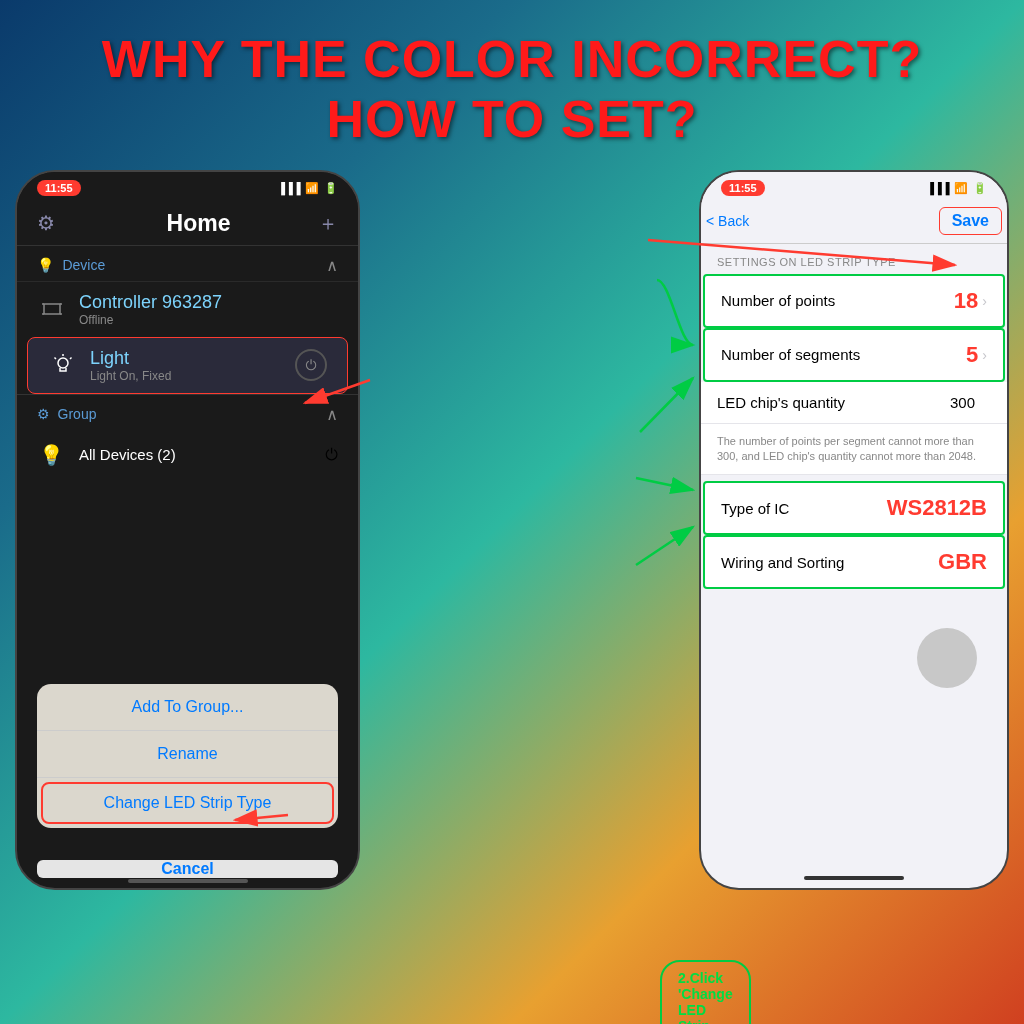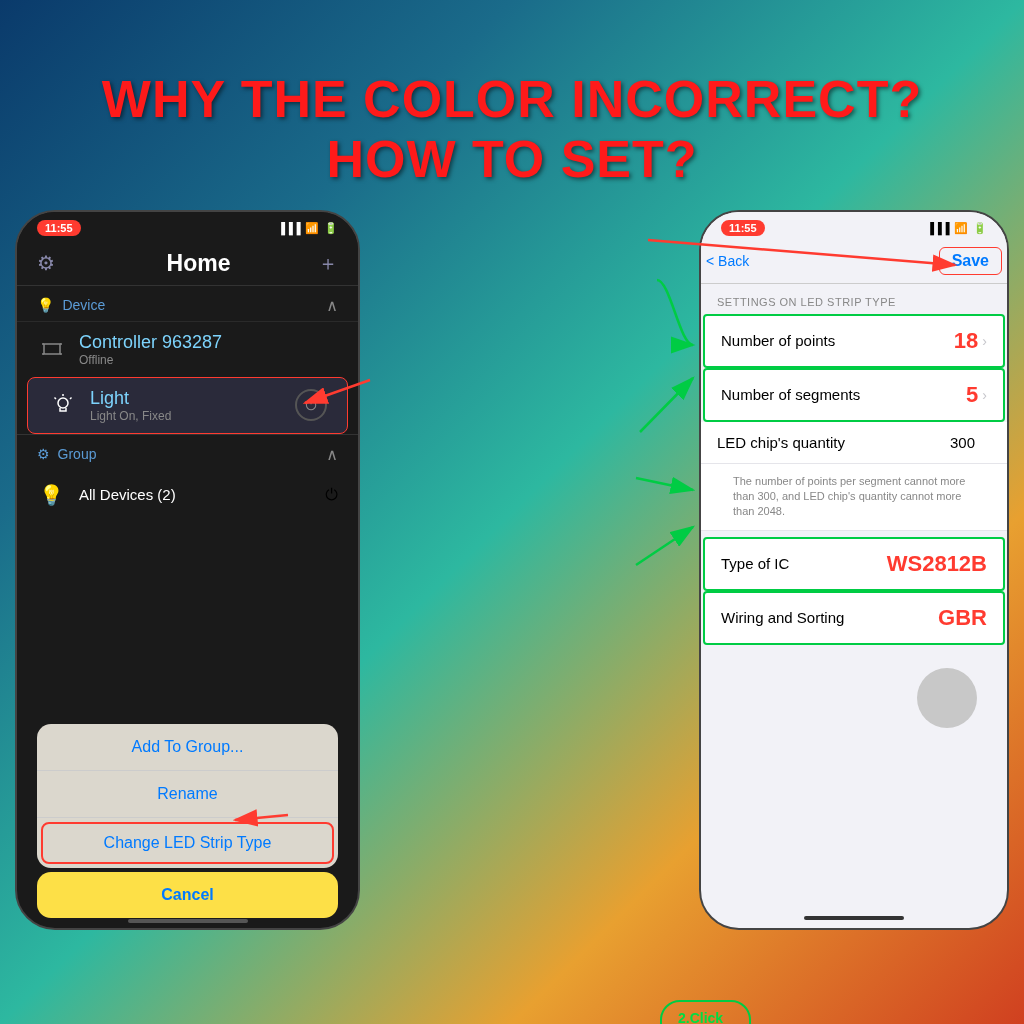--- a/index.html
+++ b/index.html
@@ -9,21 +9,20 @@
       overflow: hidden;
       font-family: -apple-system, BlinkMacSystemFont, 'Helvetica Neue', sans-serif;
       background: linear-gradient(135deg, #0a3a6b 0%, #1a6b8a 25%, #2db8a0 50%, #e8a030 75%, #d04020 100%);
       position: relative;
     }
 
     
     .title-section {
       text-align: center;
       padding: 30px 20px 20px;
-      margin-top: 40px;
     }
     .title-text {
       font-size: 52px;
       font-weight: 900;
       color: #ff1a1a;
       text-shadow: 2px 2px 4px rgba(0,0,0,0.5);
       line-height: 1.15;
       letter-spacing: 1px;
     }
 
@@ -194,24 +193,23 @@
       border-bottom: 0.5px solid #ccc;
     }
     .context-item.highlighted-item {
       border: 2px solid #ff3b30;
       border-radius: 8px;
       margin: 4px;
       color: #007aff;
       padding: 10px;
     }
     .context-cancel {
-      background: #fde047;
-      border-radius: 14px;
+      background: #e5e5e5;
+      border-radius: 6px;
       text-align: center;
-      padding: 14px;
       color: #007aff;
       font-size: 16px;
       font-weight: 600;
       margin-top: 8px;
       position: absolute;
       bottom: 10px;
       left: 20px;
       right: 20px;
     }
     .phone-home-bar {
@@ -328,21 +326,21 @@
     }
     .chevron { color: #c7c7cc; font-size: 14px; }
     .settings-row-highlighted {
       border: 2px solid #00cc44;
       border-radius: 4px;
       margin: 0 2px;
     }
 
     .settings-note {
       background: white;
-      padding: 10px 32px;
+      padding: 10px 16px;
       color: #888;
       font-size: 11px;
       line-height: 1.4;
       border-bottom: 0.5px solid #e5e5ea;
     }
 
     .gray-circle {
       width: 60px;
       height: 60px;
       border-radius: 50%;

